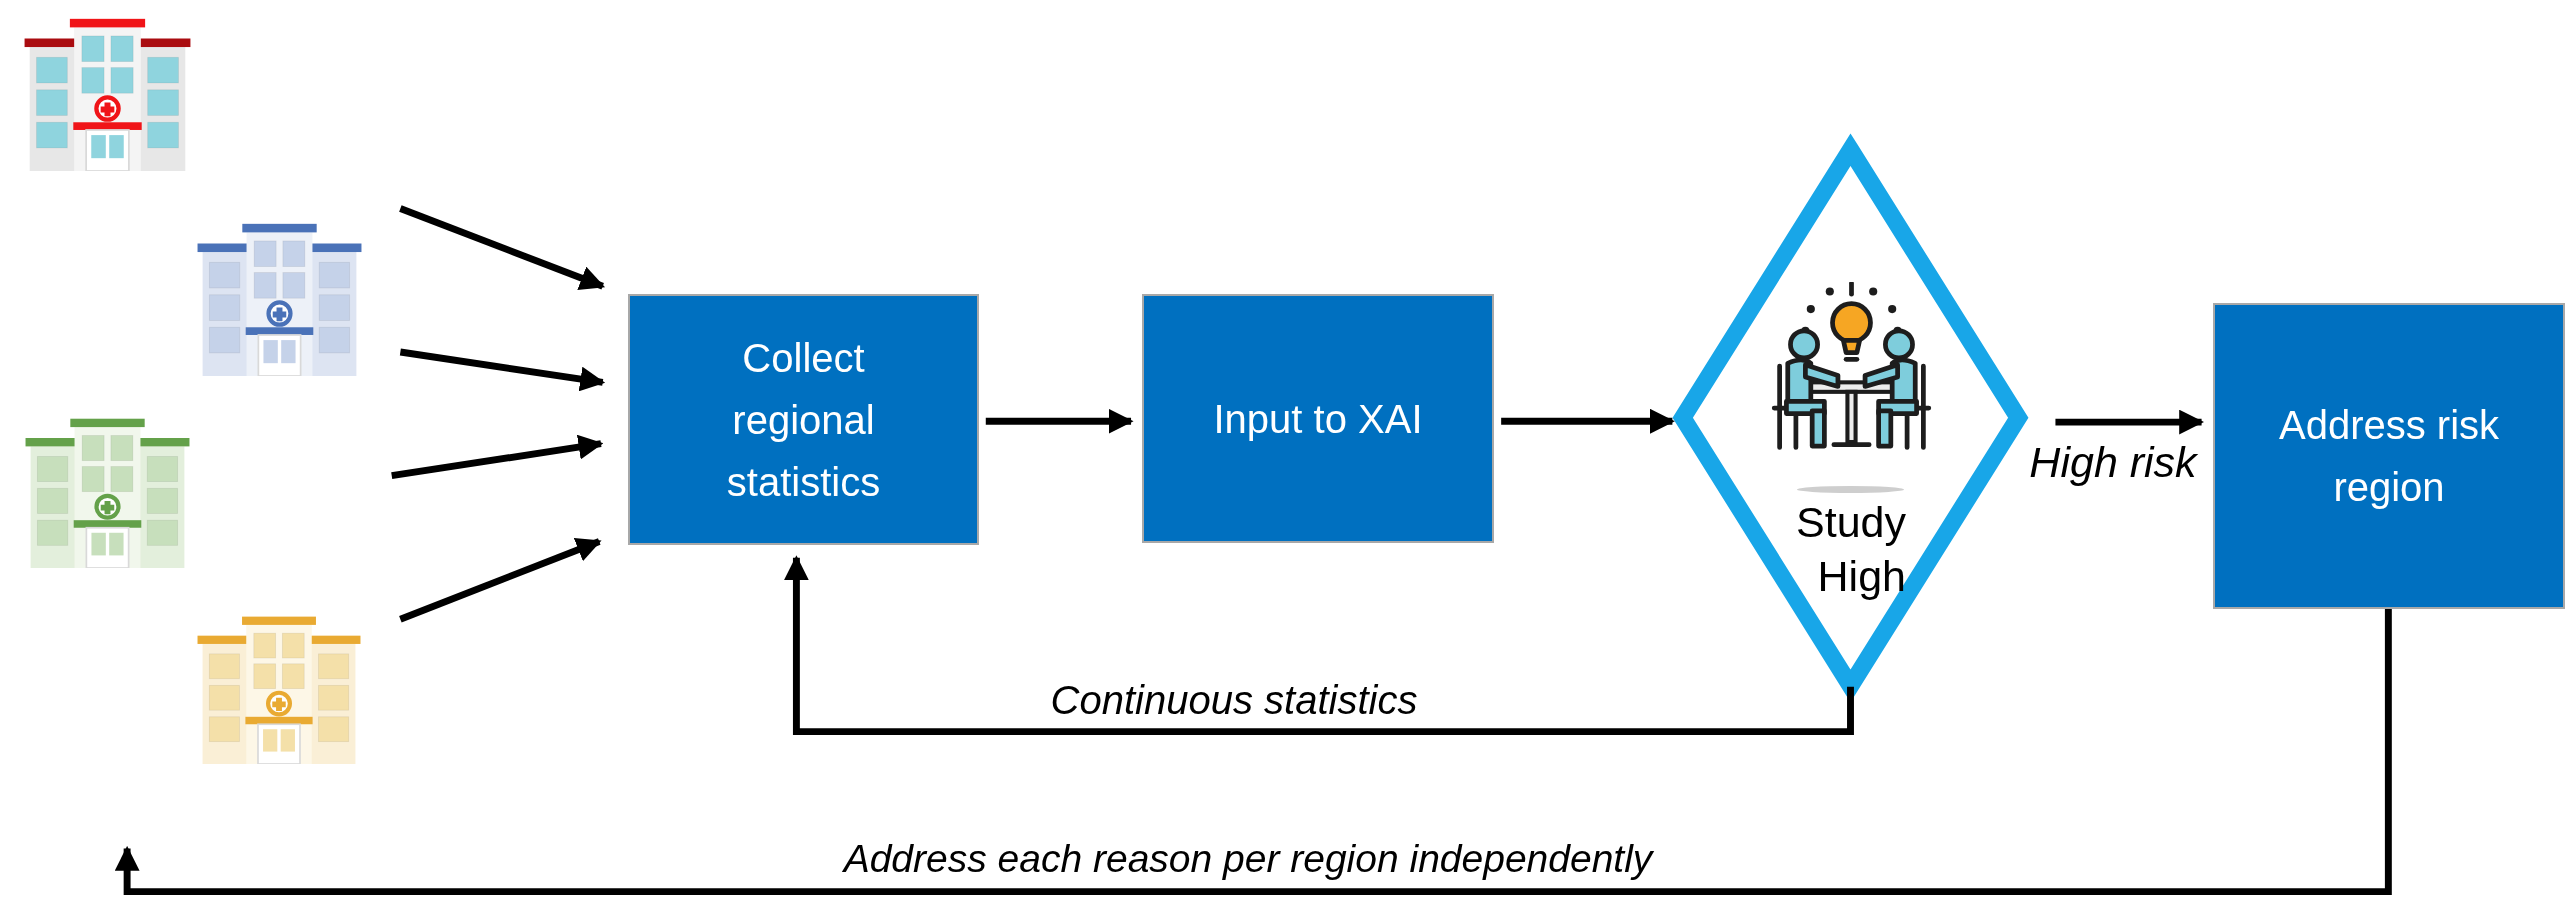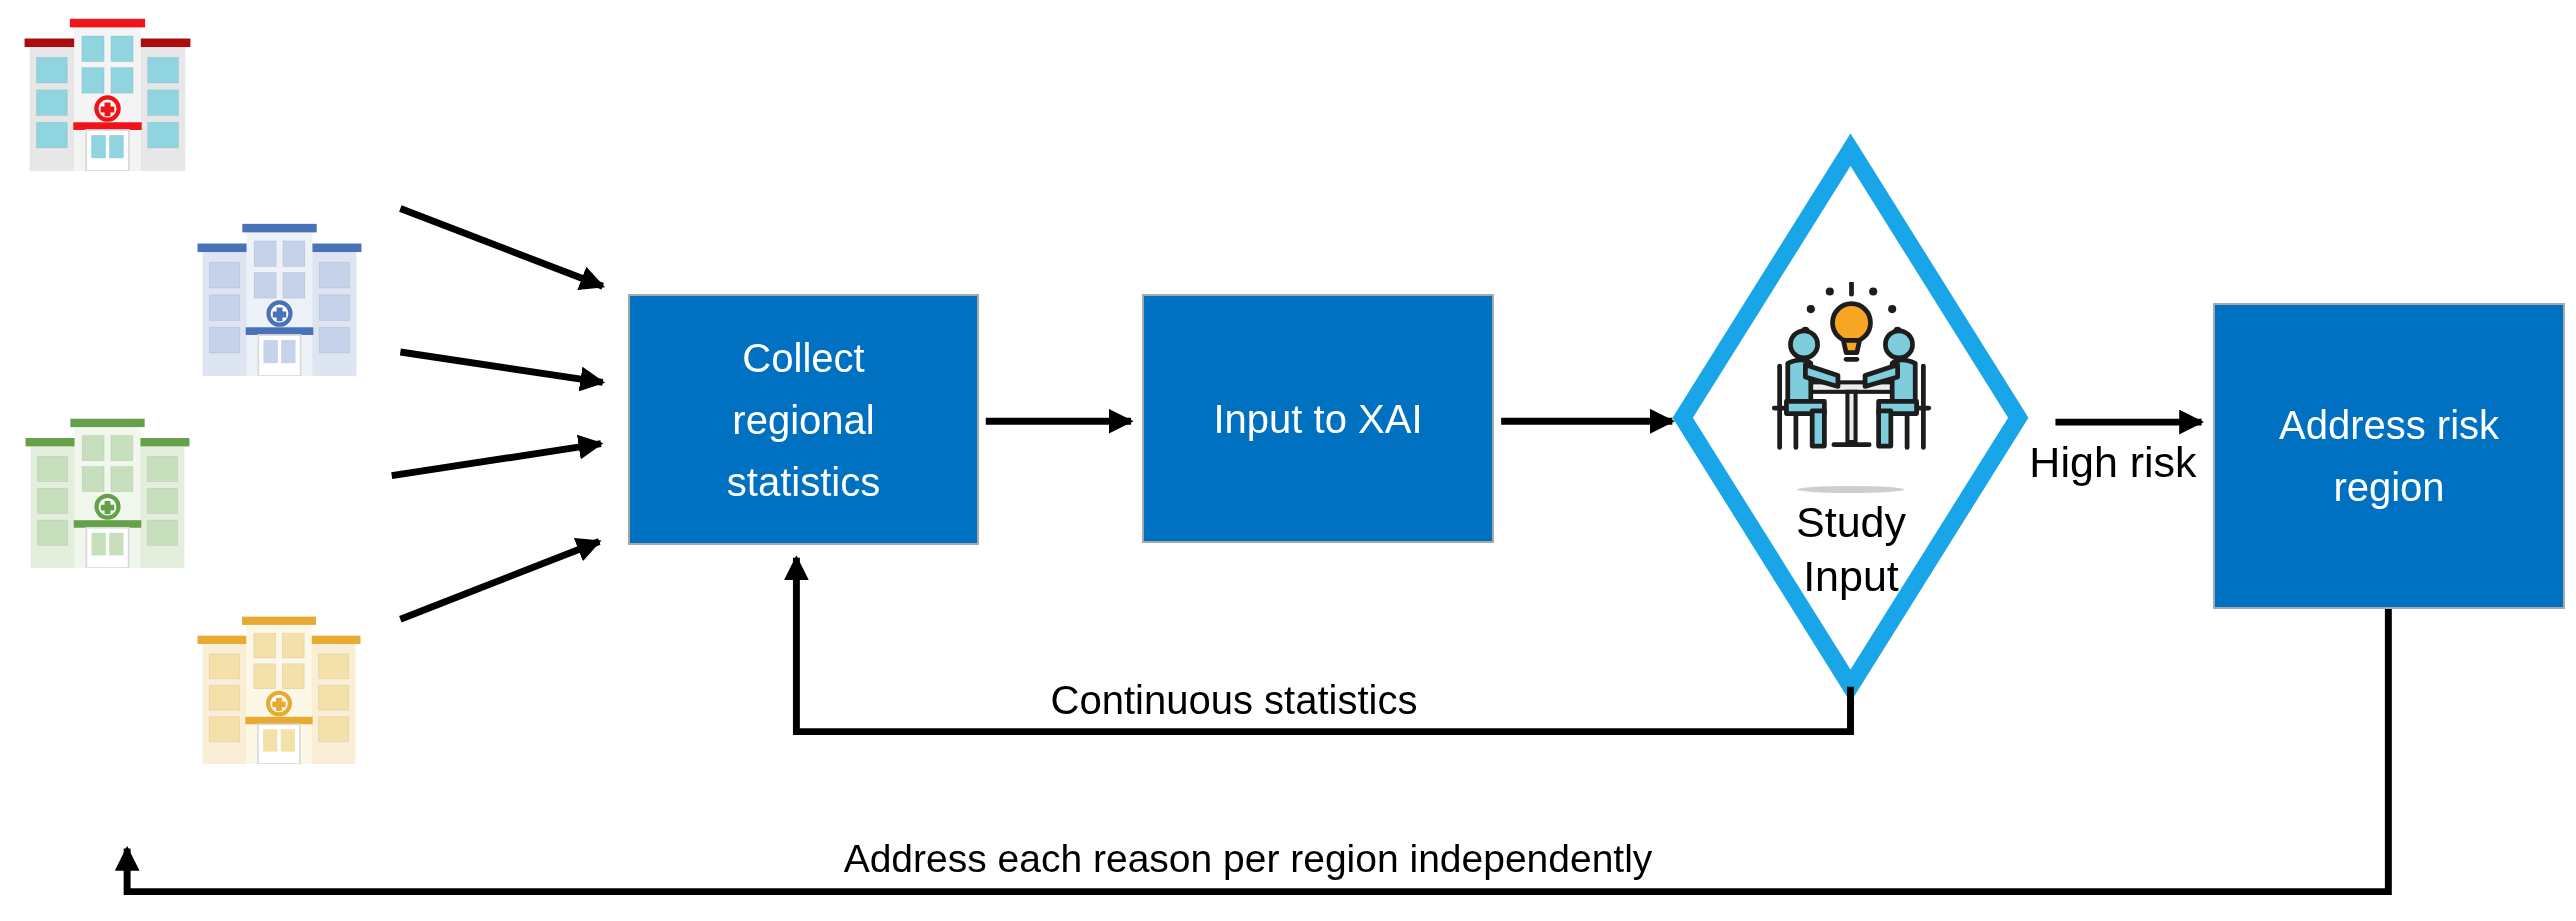--- a/index.html
+++ b/index.html
@@ -31,29 +31,29 @@
     font-size:40px;line-height:62px;text-align:center;
     box-sizing:border-box;
   }
   #box-collect{left:628px;top:294px;width:351px;height:251px;}
   #box-input{left:1142px;top:294px;width:352px;height:249px;}
   #box-address{left:2213px;top:303px;width:352px;height:306px;}
 
   .flow-label{
     position:absolute;transform:translateX(-50%);
     color:var(--label-color,#000);
-    font-size:40px;white-space:nowrap;
+    font-size:40px;white-space:nowrap;font-style:italic;
   }
   #lbl-high-risk{left:2113px;top:438px;font-size:43px;}
   #lbl-continuous{left:1234px;top:678px;}
   #lbl-target{left:1248px;top:837px;font-size:39px;}
 
   #decision-label{
     position:absolute;left:1851px;top:495px;transform:translateX(-50%);
-    color:var(--label-color,#000);font-size:43px;line-height:54px;text-align:center;
+    color:var(--label-color,#000);font-size:43px;line-height:54px;text-align:right;
   }
 
   #discussion-icon{position:absolute;left:1770px;top:282px;width:163px;height:179px;}
   #discussion-icon svg{width:100%;height:100%;display:block;}
   .teal{fill:var(--icon-teal,#7ECDDC);stroke:var(--icon-outline,#1d1d1d);stroke-width:3.5;stroke-linejoin:round;}
   .bulb{fill:var(--icon-bulb,#F6A623);stroke:var(--icon-outline,#1d1d1d);stroke-width:3.5;stroke-linejoin:round;}
   .ink{stroke:var(--icon-outline,#1d1d1d);fill:none;stroke-width:3.5;stroke-linecap:round;}
   .furn{fill:#ededed;stroke:var(--icon-outline,#1d1d1d);stroke-width:3;}
   .ray{fill:var(--icon-outline,#1d1d1d);}
 </style>
@@ -236,21 +236,21 @@
       <circle class="teal" cx="95" cy="46" r="10"></circle>
       <path class="teal" d="M107,60 Q96,55 90,60 L90,92 L107,92 Z"></path>
       <path class="teal" d="M94,61 L70,69 L70,77 L94,70 Z"></path>
       <path class="teal" d="M108,88 L80,88 L80,97 L108,97 Z"></path>
       <path class="teal" d="M89,95 L80,95 L80,121 L89,121 Z"></path>
     </svg>
   </div>
 
   <div id="decision-label">
     <div>Study</div>
-    <div>Input</div>
+    <div>High</div>
   </div>
 
   <div class="flow-label" id="lbl-high-risk">High risk</div>
   <div class="flow-label" id="lbl-continuous">Continuous statistics</div>
   <div class="flow-label" id="lbl-target">Address each reason per region independently</div>
 
 </div>
 
 
 </body></html>

